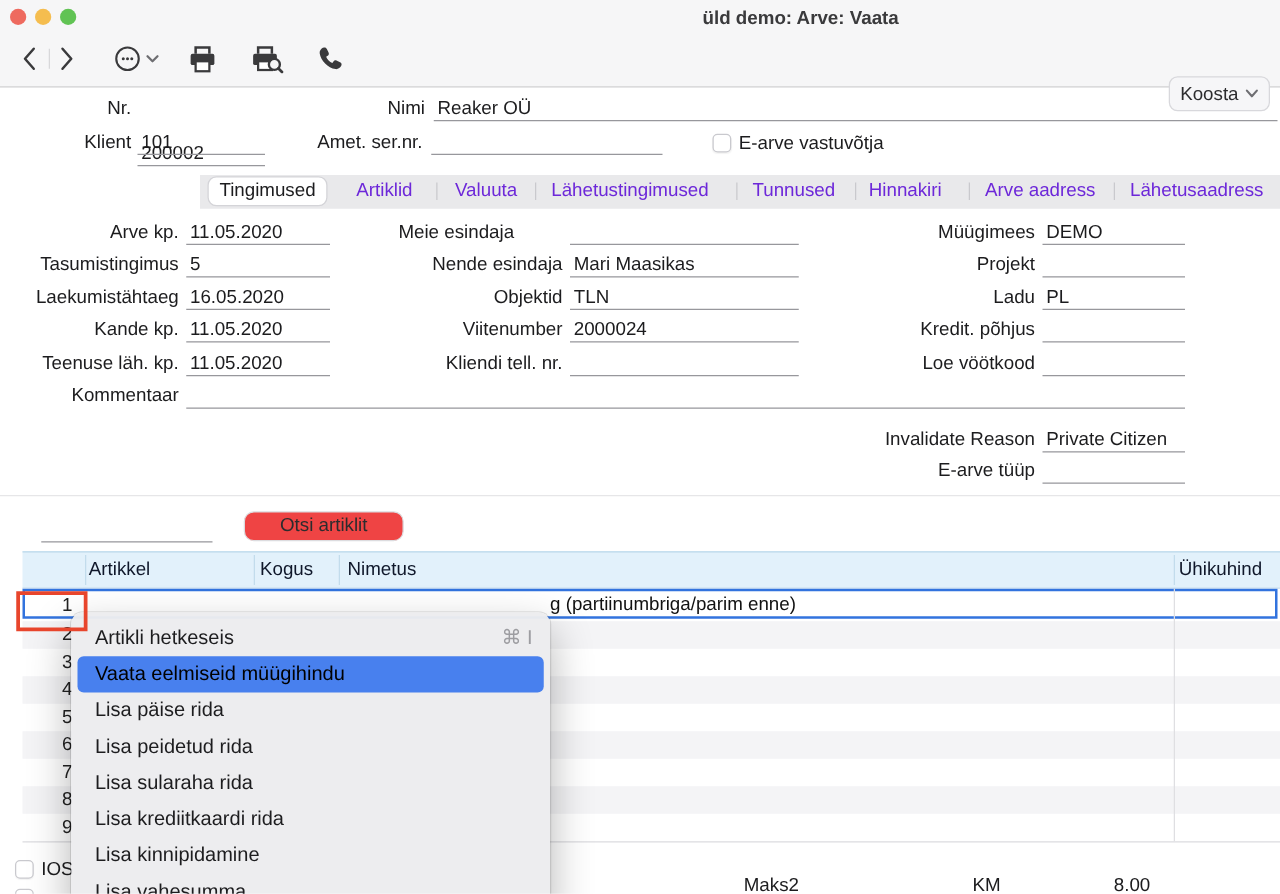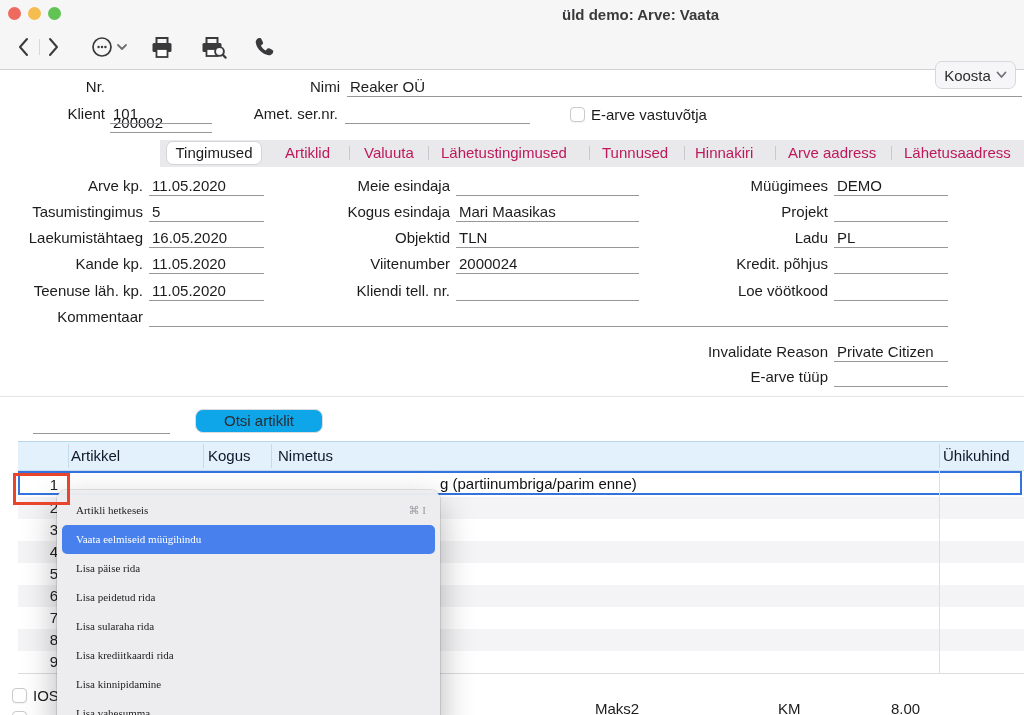--- a/index.html
+++ b/index.html
@@ -17,44 +17,44 @@
   
   .fl{position:absolute;text-align:right;white-space:nowrap;line-height:20px;}
   .fv{position:absolute;border-bottom:1px solid #97979c;height:20px;line-height:19px;white-space:nowrap;
       padding-left:3px;box-sizing:border-box;overflow:hidden;}
   .cb{position:absolute;width:15px;height:15px;background:#fff;border:1px solid #c9c9ce;border-radius:4px;
       box-shadow:0 1px 1px rgba(0,0,0,0.05);box-sizing:border-box;}
   
   .tabstrip{position:absolute;left:160px;top:140px;width:864px;height:27px;background:#e9e9eb;}
   .tabpill{position:absolute;left:166px;top:141px;width:96px;height:24px;background:#ffffff;border:1px solid #d4d4d8;
            border-radius:7px;box-sizing:border-box;text-align:center;line-height:22px;}
-  .tab{position:absolute;top:144px;white-space:nowrap;color:#be185d;}
+  .tab{position:absolute;top:144px;white-space:nowrap;color:#6d28d9;}
   .tabsep{position:absolute;top:146px;width:1px;height:14px;background:#c9c9cd;}
   
   .searchline{position:absolute;left:33px;top:413px;width:137px;height:20px;border-bottom:1px solid #97979c;}
   .searchbtn{position:absolute;left:195px;top:409px;width:128px;height:24px;border:1px solid #dcdcdf;border-radius:8px;
-             background:#0ea5e9;text-align:center;line-height:22px;color:#2c2c2e;box-sizing:border-box;}
+             background:#ef4444;text-align:center;line-height:22px;color:#2c2c2e;box-sizing:border-box;}
   
   .thead{position:absolute;left:18px;top:441px;width:1006px;height:30px;background:#e2f1fb;
          border-top:1px solid #b9d7ea;border-bottom:1px solid #c7dded;box-sizing:border-box;}
   .thlabel{position:absolute;top:447px;color:#0f172a;white-space:nowrap;z-index:2;}
   .thdiv{position:absolute;top:444px;width:1px;height:24px;background:#c2dcec;z-index:2;}
   .stripe{position:absolute;left:18px;width:1006px;height:22px;background:#f4f4f6;z-index:0;}
   .coldiv{position:absolute;left:939px;top:471px;width:1px;height:202px;background:#dfdfe2;z-index:3;}
   .row1{position:absolute;left:18px;top:471px;width:1004px;height:24px;border:2px solid #3273de;background:#ffffff;
         box-sizing:border-box;z-index:2;}
   .rownum{position:absolute;left:18px;width:40px;text-align:right;line-height:22px;color:#222;z-index:1;}
   .tbottom{position:absolute;left:18px;top:673px;width:1006px;height:1px;background:#dcdcdf;}
   
   .menu{position:absolute;left:57px;top:490px;width:383px;height:245px;background:rgba(236,236,238,0.97);
         border-radius:9px;box-shadow:0 0 0 1px rgba(0,0,0,0.10),0 14px 34px rgba(0,0,0,0.30);
         padding-top:6px;box-sizing:border-box;z-index:40;}
-  .mi{height:29px;line-height:29px;padding-left:19px;color:#1d1d1f;position:relative;white-space:nowrap;font-size:11px;font-family:Liberation Serif, serif;}
+  .mi{height:29px;line-height:29px;padding-left:19px;color:#1d1d1f;position:relative;white-space:nowrap;font-size:16px;}
   .mi .sc{position:absolute;right:14px;top:0;color:#9d9da1;}
-  .mi.hl{margin:0 5px;padding-left:14px;border-radius:5px;background:#4880ee;color:#ffffff;}
+  .mi.hl{margin:0 5px;padding-left:14px;border-radius:5px;background:#4880ee;color:#000000;}
   .redbox{position:absolute;left:13px;top:473px;width:57px;height:32px;border:3px solid #e8452c;
           box-sizing:border-box;z-index:50;}
   .hr{position:absolute;height:1px;background:#e6e6e8;}
   .ftext{position:absolute;white-space:nowrap;color:#1c1c1e;}
 </style>
 </head>
 <body>
 
 <div class="titlebar">
   <div class="light" style="left:8px;background:#ee6a5f;"></div>
@@ -147,23 +147,23 @@
 <span class="fv" style="left:149px;top:202px;width:115px;">5</span>
 <span class="fl" style="left:3px;top:228px;width:140px;">Laekumistähtaeg</span>
 <span class="fv" style="left:149px;top:228px;width:115px;">16.05.2020</span>
 <span class="fl" style="left:3px;top:254px;width:140px;">Kande kp.</span>
 <span class="fv" style="left:149px;top:254px;width:115px;">11.05.2020</span>
 <span class="fl" style="left:3px;top:281px;width:140px;">Teenuse läh. kp.</span>
 <span class="fv" style="left:149px;top:281px;width:115px;">11.05.2020</span>
 <span class="fl" style="left:3px;top:307px;width:140px;">Kommentaar</span>
 <span class="fv" style="left:149px;top:307px;width:799px;"></span>
 
-<span class="fl" style="left:280px;top:176px;width:170px;">Meie esindaja</span>
+<span class="fl" style="left:280px;top:176px;width:170px;text-align:center;">Meie esindaja</span>
 <span class="fv" style="left:456px;top:176px;width:183px;"></span>
-<span class="fl" style="left:280px;top:202px;width:170px;">Kogus esindaja</span>
+<span class="fl" style="left:280px;top:202px;width:170px;">Nende esindaja</span>
 <span class="fv" style="left:456px;top:202px;width:183px;">Mari Maasikas</span>
 <span class="fl" style="left:280px;top:228px;width:170px;">Objektid</span>
 <span class="fv" style="left:456px;top:228px;width:183px;">TLN</span>
 <span class="fl" style="left:280px;top:254px;width:170px;">Viitenumber</span>
 <span class="fv" style="left:456px;top:254px;width:183px;">2000024</span>
 <span class="fl" style="left:280px;top:281px;width:170px;">Kliendi tell. nr.</span>
 <span class="fv" style="left:456px;top:281px;width:183px;"></span>
 
 <span class="fl" style="left:648px;top:176px;width:180px;">Müügimees</span>
 <span class="fv" style="left:834px;top:176px;width:114px;">DEMO</span>

